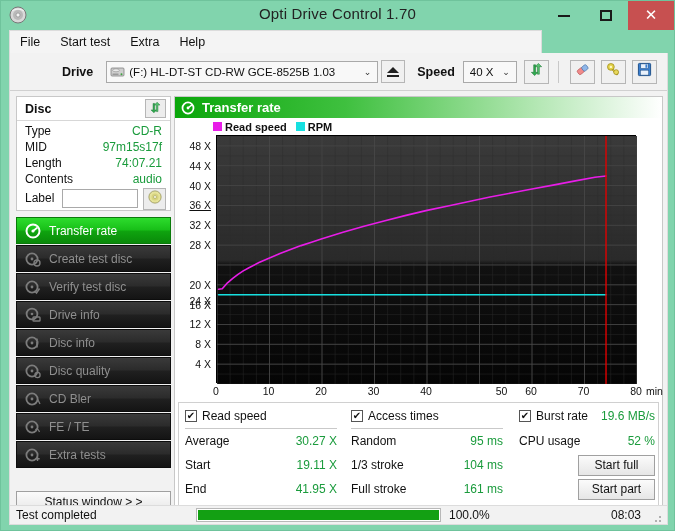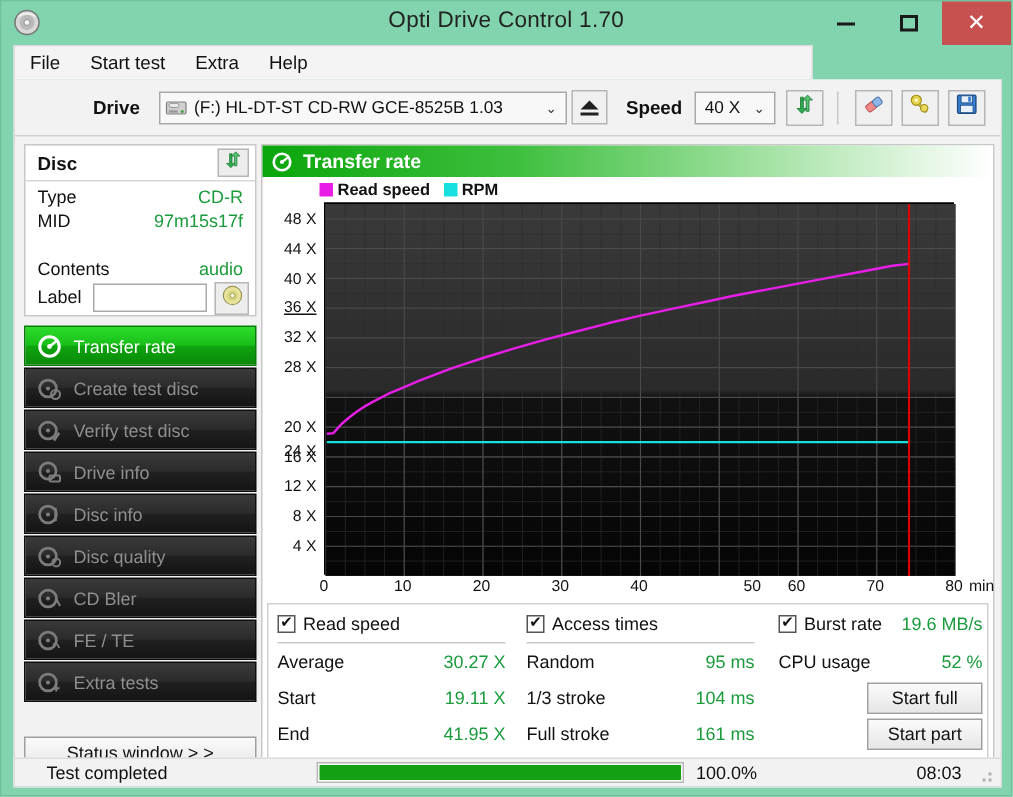--- a/index.html
+++ b/index.html
@@ -248,21 +248,21 @@
     display: flex; align-items: center; justify-content: center;
     font-size: 12px; color: #111;
   }
 
   
   #statusbar {
     position: absolute; left: 8px; top: 504px; width: 659px; height: 20px;
     background: #F2F2F2; border: 1px solid #dcdcdc;
     display: flex; align-items: center;
   }
-  #status-text { margin-left: 21px; font-size: 12px; color: #111; width: 180px; }
+  #status-text { margin-left: 6px; font-size: 12px; color: #111; width: 180px; }
   #progress-outer {
     width: 245px; height: 14px; background: #fff; border: 1px solid #b8b8b8;
     padding: 1px;
   }
   #progress-inner { height: 100%; background: #13A013; }
   #progress-pct { margin-left: 8px; font-size: 12px; color: #111; width: 60px; }
   #elapsed { position: absolute; right: 26px; font-size: 12px; color: #111; }
   #grip { position: absolute; right: 4px; bottom: 3px; width: 11px; height: 11px; }
 </style>
 </head>
@@ -389,20 +389,24 @@
           </div>
         </div>
 
         <div class="disc-row" style="top:27px">
           <span class="disc-key">Type</span>
           <span class="disc-val">CD-R</span>
         </div>
         <div class="disc-row" style="top:43px">
           <span class="disc-key">MID</span>
           <span class="disc-val">97m15s17f</span>
+        </div>
+        <div class="disc-row" style="top:59px">
+          <span class="disc-key">Length</span>
+          <span class="disc-val">74:07.21</span>
         </div>
         <div class="disc-row" style="top:75px">
           <span class="disc-key">Contents</span>
           <span class="disc-val">audio</span>
         </div>
 
         <div id="label-row">
           <span id="label-key">Label</span>
           <input id="label-input" type="text" value="" style="">
           <div id="label-disc-btn">

